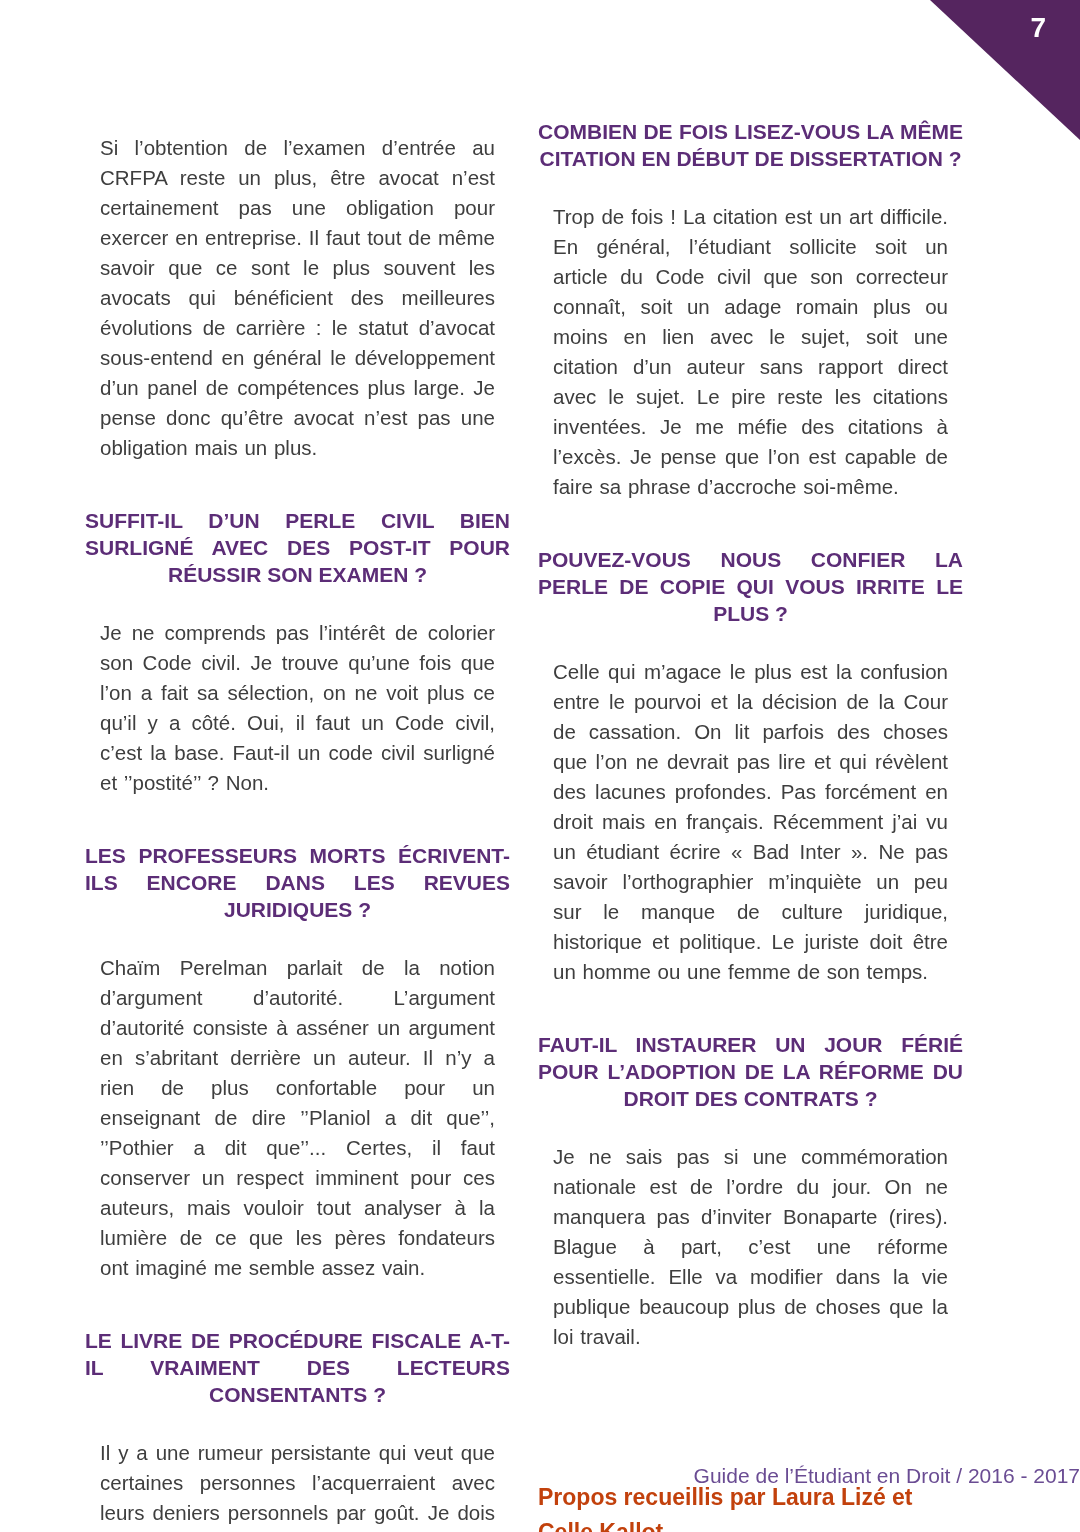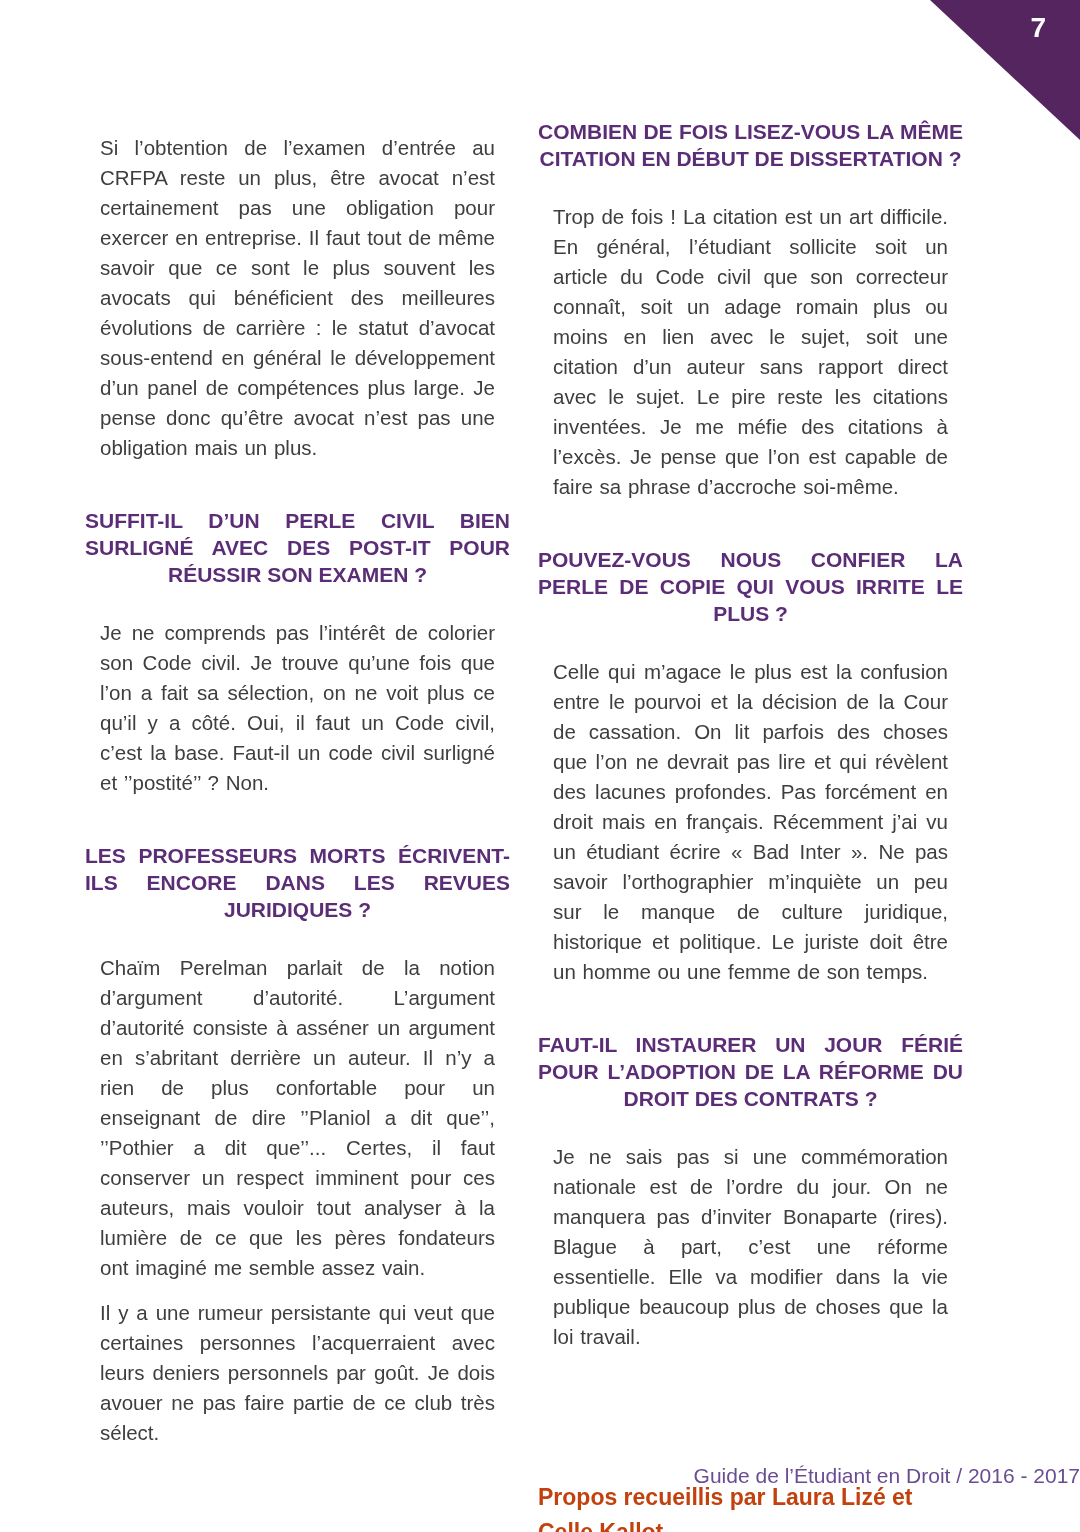--- a/index.html
+++ b/index.html
@@ -83,20 +83,21 @@
 
     <div class="col">
       <p class="answer">Si l’obtention de l’examen d’entrée au CRFPA reste un plus, être avocat n’est certainement pas une obligation pour exercer en entreprise.  Il faut tout de même savoir que ce sont le plus souvent les avocats qui bénéficient des meilleures évolutions de carrière : le statut d’avocat sous-entend en général le développement d’un panel de compétences plus large. Je pense donc qu’être avocat n’est pas une obligation mais un plus.</p>
 
       <h2 class="question later">SUFFIT-IL D’UN PERLE CIVIL BIEN SURLIGNÉ AVEC DES POST-IT POUR RÉUSSIR SON EXAMEN ?</h2>
       <p class="answer">Je ne comprends pas l’intérêt de colorier son Code civil. Je trouve qu’une fois que l’on a fait sa sélection, on ne voit plus ce qu’il y a côté. Oui, il faut  un Code civil, c’est la base. Faut-il un code civil surligné et ’’postité’’ ? Non.</p>
 
       <h2 class="question later">LES PROFESSEURS MORTS ÉCRIVENT-ILS ENCORE DANS LES REVUES JURIDIQUES ?</h2>
       <p class="answer">Chaïm Perelman parlait de la notion d’argument d’autorité. L’argument d’autorité consiste à asséner un argument en s’abritant derrière un auteur. Il n’y a rien de plus confortable pour un enseignant de dire ’’Planiol a dit que’’, ’’Pothier a dit que’’... Certes, il faut conserver un respect imminent pour ces auteurs, mais vouloir tout analyser à la lumière de ce que les pères fondateurs ont imaginé me semble assez vain.</p>
 
+      <h2 class="question later">LE LIVRE DE PROCÉDURE FISCALE A-T-IL VRAIMENT DES LECTEURS CONSENTANTS ?</h2>
       <p class="answer">Il y a une rumeur persistante qui veut que certaines personnes l’acquerraient avec leurs deniers personnels par goût. Je dois avouer ne pas faire partie de ce club très sélect.</p>
     </div>
 
     <div class="col">
       <h2 class="question">COMBIEN DE FOIS LISEZ-VOUS LA MÊME CITATION EN DÉBUT DE DISSERTATION ?</h2>
       <p class="answer">Trop de fois ! La citation est un art difficile. En général, l’étudiant sollicite soit un article du Code civil que son correcteur connaît, soit un adage romain plus ou moins en lien avec le sujet, soit une citation d’un auteur sans rapport direct avec le sujet. Le pire reste les citations inventées. Je me méfie des citations à l’excès. Je pense que l’on est capable de faire sa phrase d’accroche soi-même.</p>
 
       <h2 class="question later">POUVEZ-VOUS NOUS CONFIER LA PERLE DE COPIE QUI VOUS IRRITE LE PLUS ?</h2>
       <p class="answer">Celle qui m’agace le plus est la confusion entre le pourvoi et la décision de la Cour de cassation. On lit parfois des choses que l’on ne devrait pas lire et qui révèlent des lacunes profondes. Pas forcément en droit mais en français. Récemment j’ai vu un étudiant écrire « Bad Inter ». Ne pas savoir l’orthographier m’inquiète un peu sur le manque de culture juridique, historique et politique. Le juriste doit être un homme ou une femme de son temps.</p>
 

